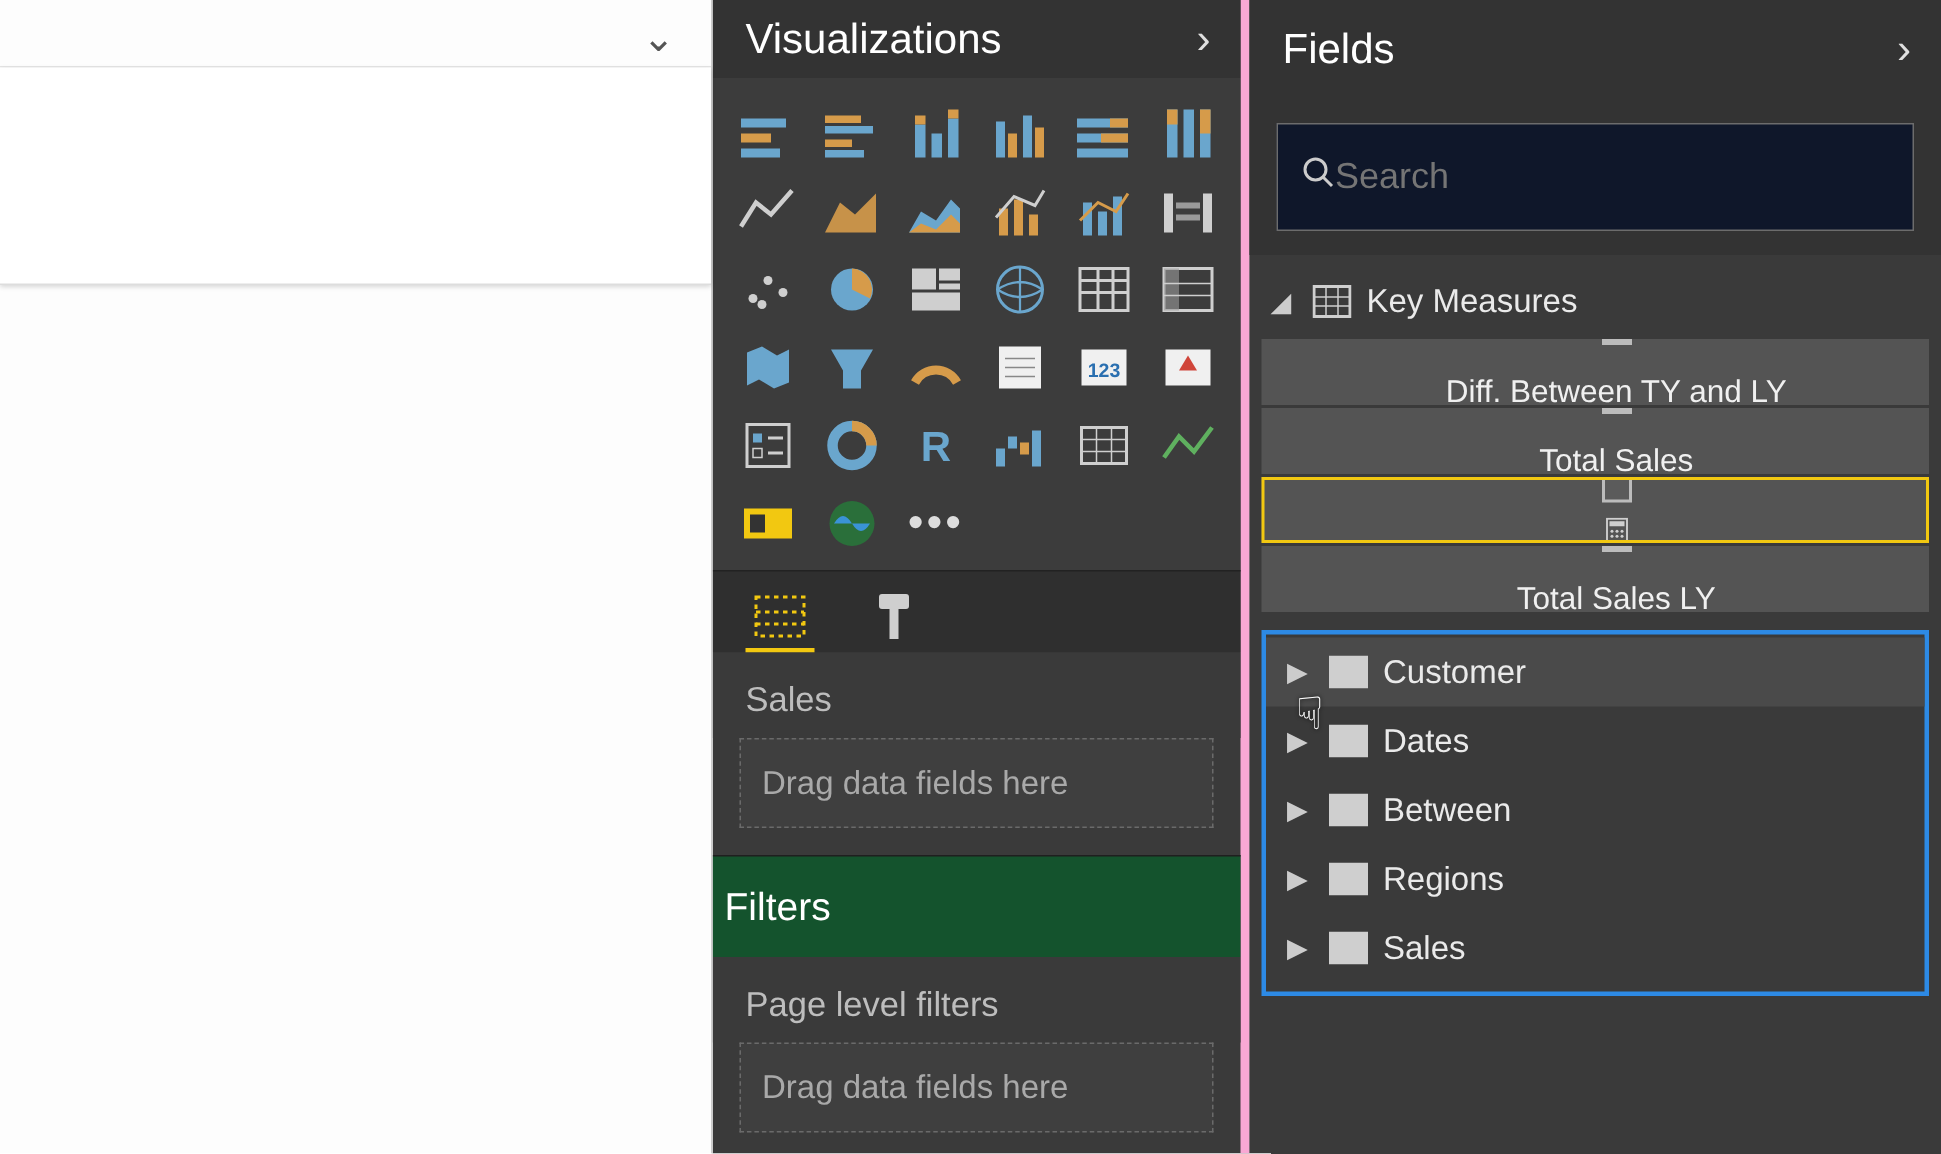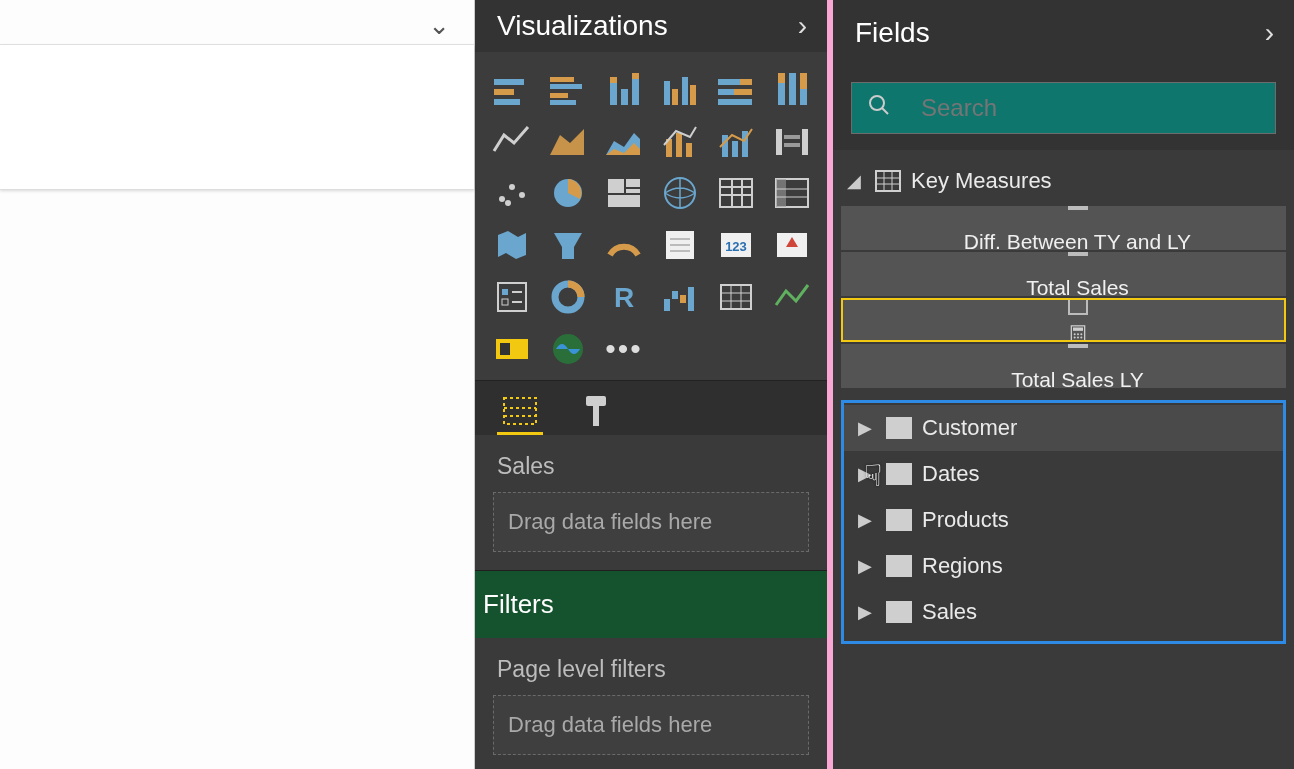--- a/index.html
+++ b/index.html
@@ -36,21 +36,21 @@
   .tab-btn { width: 46px; height: 46px; display:flex; align-items:center; justify-content:center; cursor:pointer; }
   .tab-btn.selected { border-bottom: 3px solid #f2c811; }
 
   
   .section-label { padding: 18px 22px 12px 22px; font-size: 23px; color: #bdbdbd; background:#3a3a3a; }
   .drop-zone { margin: 0 18px 18px 18px; border: 1.5px dashed #6a6a6a; padding: 16px 14px; font-size: 22px; color: #a9a9a9; background: #3f3f3f; }
   .filters-header { background:#14532d; padding: 18px 8px; font-size: 26px; color:#fff; border-top: 1px solid #1f1f1f; }
 
   
   .search-wrap { padding: 16px 18px; background:#333; }
-  .search { display:flex; align-items:center; gap:31px; height:52px; border: 1.5px solid #6c6c6c; padding: 0 16px; background:#0f766e; }
+  .search { display:flex; align-items:center; gap:0; height:72px; border: 1.5px solid #6c6c6c; padding: 0 16px; background:#0f172a; }
   .search input { flex:1; background:transparent; border:none; outline:none; color:#ddd; font-size:24px; }
   .search-icon { font-size: 24px; color:#ccc; }
 
   .tree { padding: 8px 0 0 0; }
   .tree-row { display:flex; align-items:center; gap:10px; padding: 6px 14px 6px 10px; height: 46px; font-size: 22px; color:#eaeaea; cursor:pointer; }
   .tree-row .caret { width: 22px; text-align:center; color:#ccc; font-size:18px; }
   .tree-row .tbl-icon { width: 26px; height: 22px; }
   .tree-row.hover { background:#4a4a4a; }
 
   .measures-children { padding: 0 0 6px 0; }
@@ -455,21 +455,21 @@
           </div>
           <div class="tree-row">
             <span class="caret">▶</span>
             <svg class="tbl-icon tbl-svg" viewBox="0 0 26 22">
               <rect x="1" y="1" width="24" height="20" fill="none" stroke="#cfcfcf" stroke-width="2"></rect>
               <line x1="1" y1="8" x2="25" y2="8" stroke="#cfcfcf"></line>
               <line x1="1" y1="14" x2="25" y2="14" stroke="#cfcfcf"></line>
               <line x1="9" y1="1" x2="9" y2="21" stroke="#cfcfcf"></line>
               <line x1="17" y1="1" x2="17" y2="21" stroke="#cfcfcf"></line>
             </svg>
-            <span>Products</span>
+            <span>Between</span>
           </div>
           <div class="tree-row">
             <span class="caret">▶</span>
             <svg class="tbl-icon tbl-svg" viewBox="0 0 26 22">
               <rect x="1" y="1" width="24" height="20" fill="none" stroke="#cfcfcf" stroke-width="2"></rect>
               <line x1="1" y1="8" x2="25" y2="8" stroke="#cfcfcf"></line>
               <line x1="1" y1="14" x2="25" y2="14" stroke="#cfcfcf"></line>
               <line x1="9" y1="1" x2="9" y2="21" stroke="#cfcfcf"></line>
               <line x1="17" y1="1" x2="17" y2="21" stroke="#cfcfcf"></line>
             </svg>

